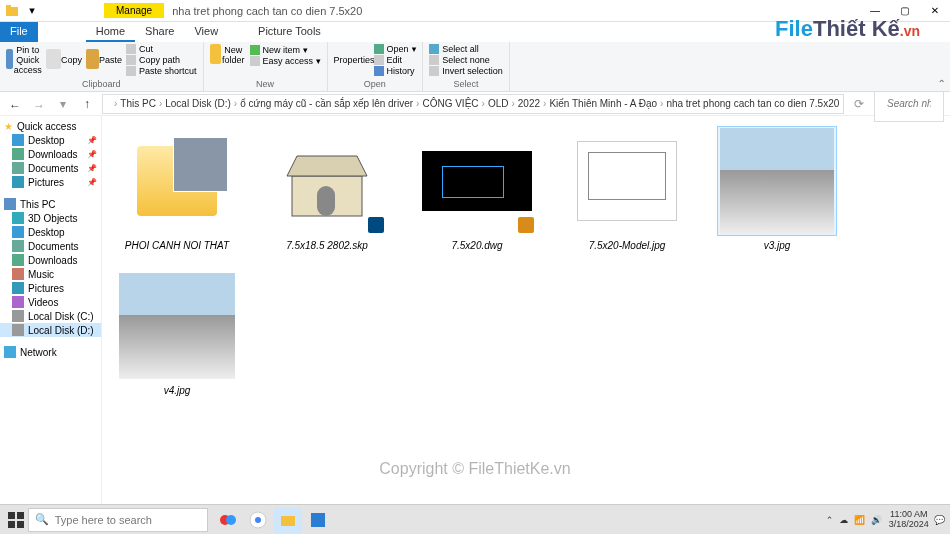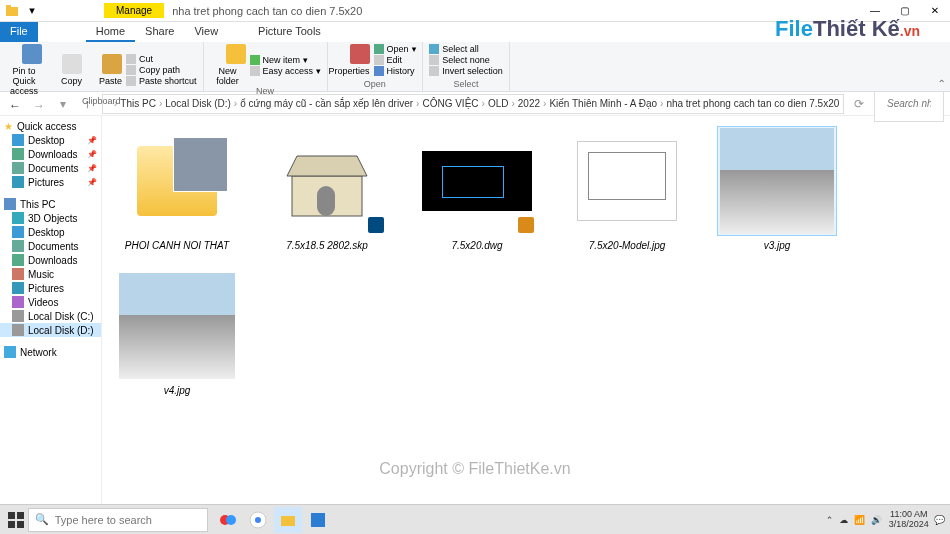--- a/index.html
+++ b/index.html
@@ -19,21 +19,21 @@
 .ribbontabs { height: 20px; display: flex; align-items: stretch; background: #fff; font-size: 11px; }
 .ribbontabs .tab { padding: 3px 10px; color: #333; cursor: pointer; }
 .ribbontabs .tab.file { background: #1979ca; color: #fff; }
 .ribbontabs .tab.ctx { color: #333; }
 
 
 .ribbon { height: 50px; background: #f5f6f7; border-bottom: 1px solid #ddd; display: flex; font-size: 10px; position: relative; }
 .ribbon .group { border-right: 1px solid #e0e0e0; padding: 2px 6px; display: flex; flex-direction: column; justify-content: space-between; }
 .ribbon .group .items { display: flex; gap: 4px; align-items: center; }
 .ribbon .group .label { text-align: center; font-size: 9px; color: #666; }
-.ribbon .bigbtn { display: flex; flex-direction: column; align-items: flex-end; width: 36px; font-size: 9px; text-align: center; }
+.ribbon .bigbtn { display: flex; flex-direction: row; align-items: center; width: 36px; font-size: 9px; text-align: center; }
 .ribbon .bigbtn .icn { width: 20px; height: 20px; background: #ddd; border-radius: 2px; margin-bottom: 2px; }
 .ribbon .smallstack { display: flex; flex-direction: column; gap: 1px; font-size: 9px; }
 .ribbon .smallstack div { display: flex; align-items: center; gap: 3px; }
 .ribbon .smallstack .mi { width: 10px; height: 10px; background: #ccc; }
 .ribbon .expand { position: absolute; right: 4px; bottom: 2px; font-size: 10px; color: #666; }
 
 
 .addressbar { height: 24px; display: flex; align-items: center; padding: 0 6px; gap: 6px; border-bottom: 1px solid #eee; }
 .addressbar .navbtn { width: 18px; height: 18px; display: flex; align-items: center; justify-content: center; color: #999; font-size: 12px; }
 .addressbar .navbtn.enabled { color: #333; }

